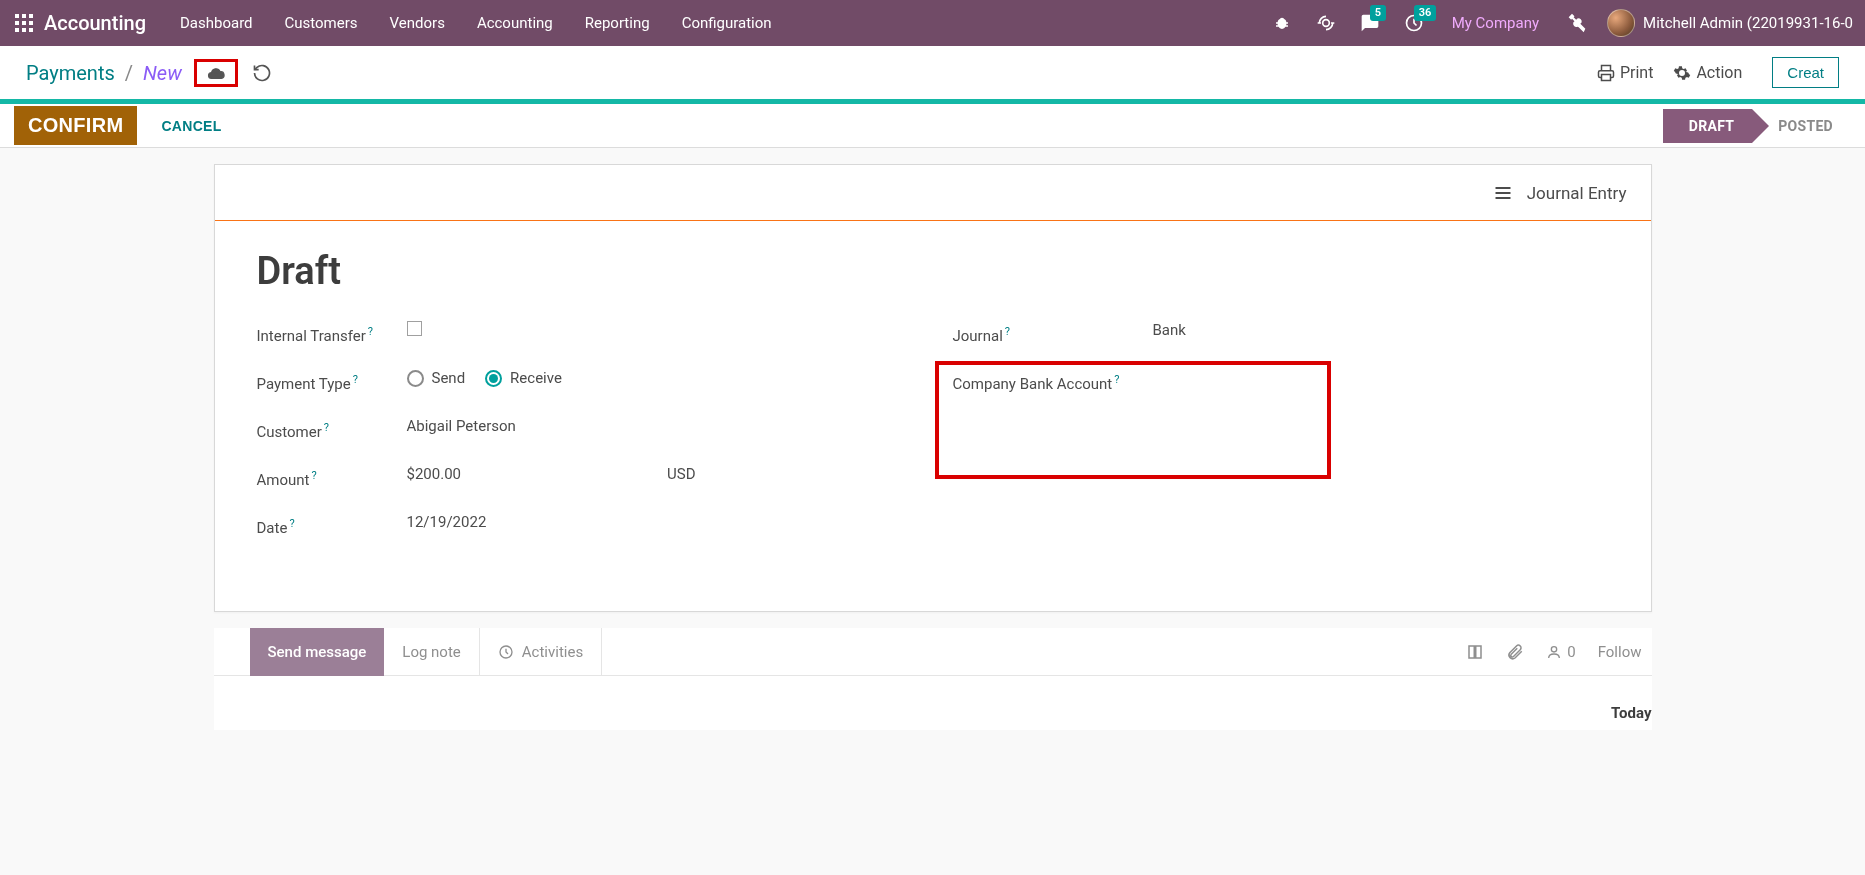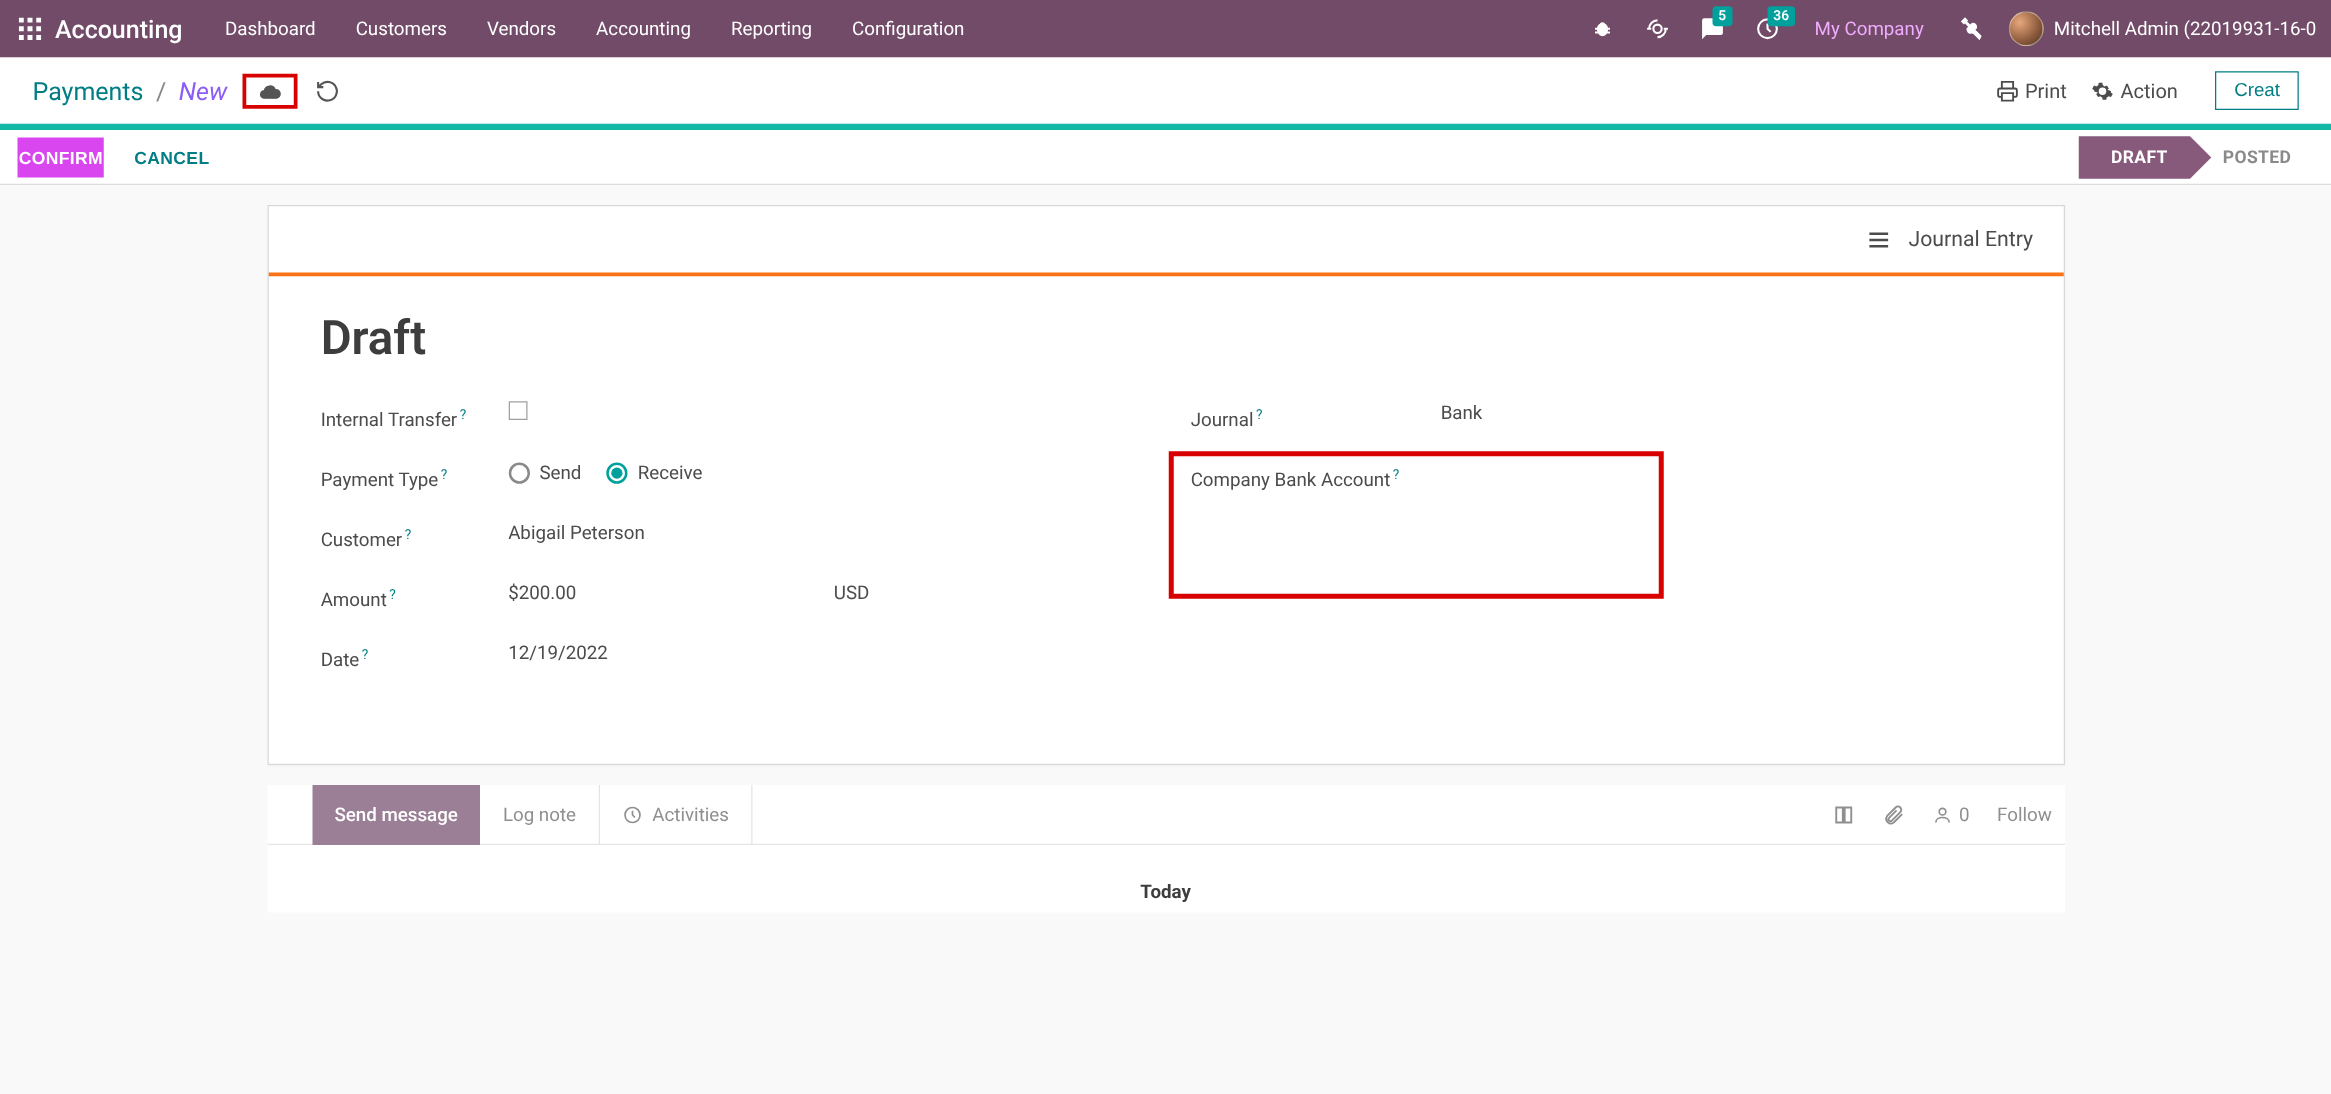--- a/index.html
+++ b/index.html
@@ -72,22 +72,22 @@
     border:1px solid #017e84; color:#017e84; background:#fff;
     padding:6px 14px; font-size:15px; border-radius:0; cursor:pointer; margin-left:10px;
   }
 
   
   .statusrow {
     background:#fff; height:44px; border-bottom:1px solid #dcdcdc;
     display:flex; align-items:center; padding:0 14px;
   }
   .btn-confirm {
-    background:#d946ef; color:#fff; border:none; font-weight:700;
-    padding:8px 1px; font-size:14px; cursor:pointer; letter-spacing:0.3px;
+    background:#a16207; color:#fff; border:none; font-weight:700;
+    padding:8px 14px; font-size:20px; cursor:pointer; letter-spacing:0.3px;
   }
   .btn-cancel {
     color:#017e84; font-weight:600; background:transparent; border:none;
     padding:8px 16px; font-size:14px; cursor:pointer; margin-left:8px; letter-spacing:0.3px;
   }
   .statusrow .spacer { flex:1; }
   .status-arrows { display:flex; align-items:center; height:44px; }
   .status-step {
     position:relative; display:flex; align-items:center; height:34px;
     padding:0 18px 0 26px; font-weight:700; font-size:14px; letter-spacing:0.3px;
@@ -106,21 +106,21 @@
   }
   .status-step.first::before{ display:none; }
 
   
   .main-wrap { display:flex; justify-content:center; padding:16px 0 0 0; }
   .sheet {
     width:1438px; background:#fff; border:1px solid #d8d8d8;
     box-shadow:0 1px 2px rgba(0,0,0,0.04);
   }
   .sheet-topbar {
-    height:56px; border-bottom:3px solid #f97316;
+    height:56px; border-bottom:1px solid #f97316;
     display:flex; align-items:center; justify-content:flex-end; padding:0 24px;
   }
   .journal-entry-link { display:flex; align-items:center; gap:12px; font-size:17px; color:#4c4c4c; cursor:pointer;}
   .sheet-body { padding: 28px 42px 50px 42px; }
   .sheet-body h1 { font-size:38px; font-weight:600; color:#3d3d3d; margin-bottom:28px; }
 
   .form-grid { display:flex; gap:40px;justify-content:flex-end; }
   .form-col { flex:1; }
   .field-row { display:flex; align-items:flex-start; margin-bottom:20px; min-height:28px; }
   .field-label { width:150px; font-size:15px; color:#4c4c4c; line-height:1.55; padding-top:2px;}
@@ -151,21 +151,21 @@
     display:flex; align-items:center; border-bottom:1px solid #e5e5e5; height:48px;padding-left:36px;
   }
   .chatter-tab {
     padding:0 18px; height:48px; display:flex; align-items:center; gap:8px;
     font-size:15px; color:#8f8f8f; cursor:pointer; border-right:1px solid #e5e5e5;
   }
   .chatter-tab.primary { background:#9b7f97; color:#fff; font-weight:500; border:none;}
   .chatter-tabs .spacer { flex:1; }
   .chatter-icons { display:flex; align-items:center; gap:22px; padding-right:10px; color:#8f8f8f; }
   .chatter-icons .grp { display:flex; align-items:center; gap:5px; cursor:pointer; font-size:15px;}
-  .chatter-today { text-align:center; font-weight:700; font-size:15px; padding:28px 0 8px 0; color:#3d3d3d; }
+  .chatter-today { text-align:right; font-weight:700; font-size:15px; padding:28px 0 8px 0; color:#3d3d3d; }
 
   
   svg { display:block; }
 </style>
 </head>
 <body>
 
 <div class="topnav">
   <div class="apps-grid">
     <svg width="18" height="18" viewBox="0 0 18 18" fill="#fff">

